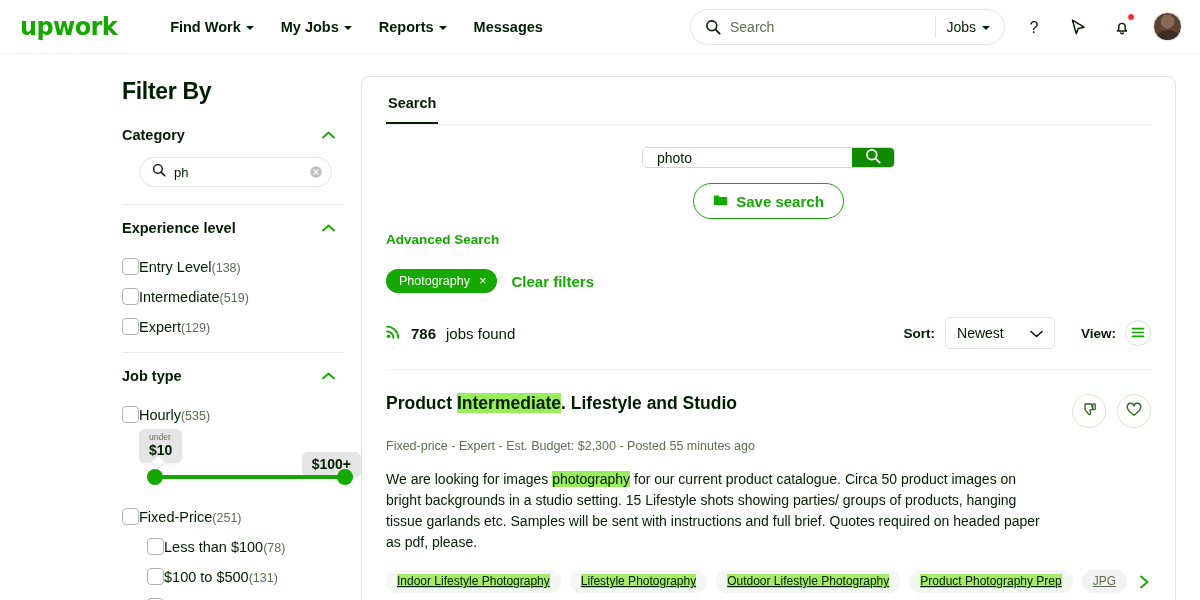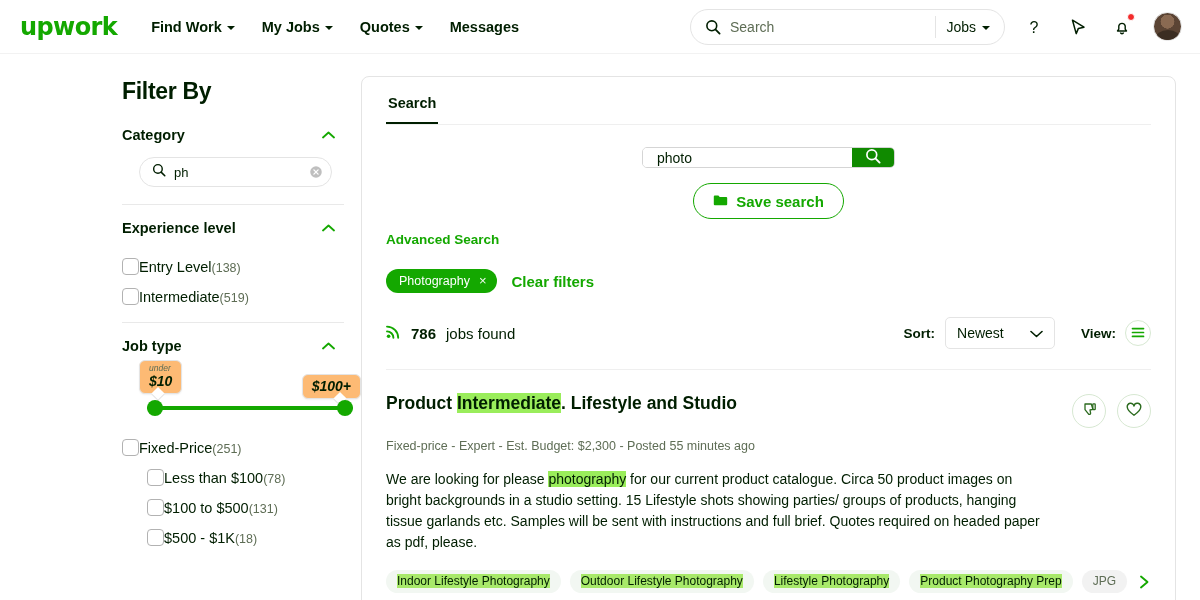--- a/index.html
+++ b/index.html
@@ -18,21 +18,21 @@
     align-items: center;
     padding: 0 18px 0 20px;
     border-bottom: 1px solid #f2f2f2;
     background: #fff;
   }
   .logo {
     font-size: 24px;
     font-weight: 700;
     color: #14a800;
     letter-spacing: -0.6px;
-    margin-right: 34px;
+    margin-right: 53px;
     font-family: "DejaVu Sans", sans-serif;
   }
   .navlinks { display: flex; align-items: center; gap: 27px; }
   .navlink {
     font-size: 14.5px;
     font-weight: 700;
     color: #001e00;
     display: flex; align-items: center; gap: 5px;
     cursor: pointer;
     white-space: nowrap;
@@ -142,35 +142,34 @@
     border-radius: 4px; background: #fff;
     cursor: pointer;
   }
   .cblabel { font-size: 14.5px; color: #001e00; }
   .cbcount { font-size: 12.5px; color: #5e6d55; }
 
   
   .slider-zone { position: relative; height: 62px; margin: 6px 0 4px 17px; width: 222px; }
   .bubble {
     position: absolute; top: 0;
-    background: #fdba74; border: 1px solid #e4e4e4;
+    background: #e5e5e5; border: 1px solid #e4e4e4;
     border-radius: 6px; padding: 3px 9px 4px 9px;
     box-shadow: 0 1px 2px rgba(0,0,0,.06);
-    font-style: italic;
   }
   .bubble .ssmall { font-size: 8.5px; color: #5e6d55; line-height: 9px; display:block; }
   .bubble .sbig { font-size: 14px; font-weight: 700; line-height: 16px; display:block; }
   .bubble::after {
     content: ""; position: absolute; bottom: -6px;
     width: 9px; height: 9px; background: #fff;
     border-right: 1px solid #e4e4e4; border-bottom: 1px solid #e4e4e4;
     transform: rotate(45deg);
   }
   .bubble.left { left: 0; } .bubble.left::after { left: 13px; }
-  .bubble.right { right: 0; top: 14px; } .bubble.right::after { right: 15px; }
+  .bubble.right { right: 0; top: 23px; } .bubble.right::after { right: 15px; }
   .track {
     position: absolute; left: 8px; right: 8px; top: 46px;
     height: 4px; background: #14a800; border-radius: 2px;
   }
   .knob {
     position: absolute; top: 40px; width: 16px; height: 16px;
     border-radius: 50%; background: #14a800; cursor: pointer;
   }
   .knob.k1 { left: 8px; } .knob.k2 { right: 8px; }
 
@@ -265,21 +264,21 @@
   }
   .jobmeta { font-size: 12.5px; color: #5e6d55; margin-top: 11px; }
   .jobdesc {
     font-size: 14px; line-height: 21px; color: #001e00;
     margin-top: 16px; max-width: 655px;
   }
   .tagrow { display: flex; align-items: center; gap: 9px; margin-top: 17px; }
   .tag {
     background: #f2f7f2; border-radius: 13px;
     padding: 4px 11px 5px 11px; font-size: 12px;
-    color: #001e00; white-space: nowrap; cursor: pointer;
+    color: #001e00; white-space: nowrap; cursor: pointer; text-decoration: underline;
   }
   .tag.plain { color: #5e6d55; background: #f2f2f2; }
   .tagnext { cursor: pointer; display:flex; padding-left: 2px; }
   .proposals { font-size: 12.5px; color: #5e6d55; margin-top: 18px; }
   .proposals b { color: #001e00; font-weight: 400; }
   .footline {
     display: flex; align-items: center; gap: 7px;
     margin-top: 8px; font-size: 12.5px; color: #5e6d55;
   }
   .footline .grp { display: flex; align-items: center; gap: 5px; }
@@ -295,21 +294,21 @@
   <div class="navlinks">
     <div class="navlink">
       <span>Find Work</span>
       <i class="caret"></i>
     </div>
     <div class="navlink">
       <span>My Jobs</span>
       <i class="caret"></i>
     </div>
     <div class="navlink">
-      <span>Quotes</span>
+      <span>Reports</span>
       <i class="caret"></i>
     </div>
     <div class="navlink">
       <span>Messages</span>
     </div>
   </div>
 
   <div class="spacer"></div>
 
   <div class="searchwrap">
@@ -391,31 +390,43 @@
       <div class="cbrow">
         <span class="cbox"></span>
         <span class="cblabel">Entry Level</span>
         <span class="cbcount">(138)</span>
       </div>
       <div class="cbrow">
         <span class="cbox"></span>
         <span class="cblabel">Intermediate</span>
         <span class="cbcount">(519)</span>
       </div>
+      <div class="cbrow">
+        <span class="cbox"></span>
+        <span class="cblabel">Expert</span>
+        <span class="cbcount">(129)</span>
+      </div>
     </div>
 
     <div class="fdivider"></div>
 
     <div class="fsection-head">
       <span class="fsection-title">Job type</span>
       <span class="chev-up">
         <svg width="13" height="8" viewBox="0 0 13 8">
             <polyline points="1,6.5 6.5,1.5 12,6.5" fill="none" stroke="#14a800" stroke-width="1.8" stroke-linecap="round" stroke-linejoin="round"></polyline>
           </svg>
       </span>
+    </div>
+    <div style="margin-top:9px">
+      <div class="cbrow">
+        <span class="cbox"></span>
+        <span class="cblabel">Hourly</span>
+        <span class="cbcount">(535)</span>
+      </div>
     </div>
 
     <div class="slider-zone">
       <div class="bubble left">
         <span class="ssmall">under</span>
         <span class="sbig">$10</span>
       </div>
       <div class="bubble right">
         <span class="sbig">$100+</span>
       </div>
@@ -544,27 +555,27 @@
                       <path d="M8 13.2 C3.3 9.9 1.3 7.8 1.3 5.3 A3.4 3.4 0 0 1 8 4 A3.4 3.4 0 0 1 14.7 5.3 C14.7 7.8 12.7 9.9 8 13.2 Z" fill="none" stroke="#2b6a1e" stroke-width="1.4" stroke-linejoin="round"></path>
                     </svg>
                 </span>
               </button>
             </div>
           </div>
 
           <div class="jobmeta">Fixed-price - Expert - Est. Budget: $2,300 - Posted 55 minutes ago</div>
 
           <div class="jobdesc">
-            <span>We are looking for please </span><span class="hl">photography</span><span> for our current product catalogue. Circa 50 product images on bright backgrounds in a studio setting. 15 Lifestyle shots showing parties/ groups of products, hanging tissue garlands etc. Samples will be sent with instructions and full brief. Quotes required on headed paper as pdf, please.</span>
+            <span>We are looking for images </span><span class="hl">photography</span><span> for our current product catalogue. Circa 50 product images on bright backgrounds in a studio setting. 15 Lifestyle shots showing parties/ groups of products, hanging tissue garlands etc. Samples will be sent with instructions and full brief. Quotes required on headed paper as pdf, please.</span>
           </div>
 
           <div class="tagrow">
             <span class="tag"><span class="hl-soft">Indoor Lifestyle Photography</span></span>
+            <span class="tag"><span class="hl-soft">Lifestyle Photography</span></span>
             <span class="tag"><span class="hl-soft">Outdoor Lifestyle Photography</span></span>
-            <span class="tag"><span class="hl-soft">Lifestyle Photography</span></span>
             <span class="tag"><span class="hl-soft">Product Photography Prep</span></span>
             <span class="tag plain"><span>JPG</span></span>
             <span class="tagnext">
               <svg width="13" height="16" viewBox="0 0 13 16">
                   <polyline points="3,2.5 9.5,8 3,13.5" fill="none" stroke="#14a800" stroke-width="1.9" stroke-linecap="round" stroke-linejoin="round"></polyline>
                 </svg>
             </span>
           </div>
 
           <div class="proposals">

